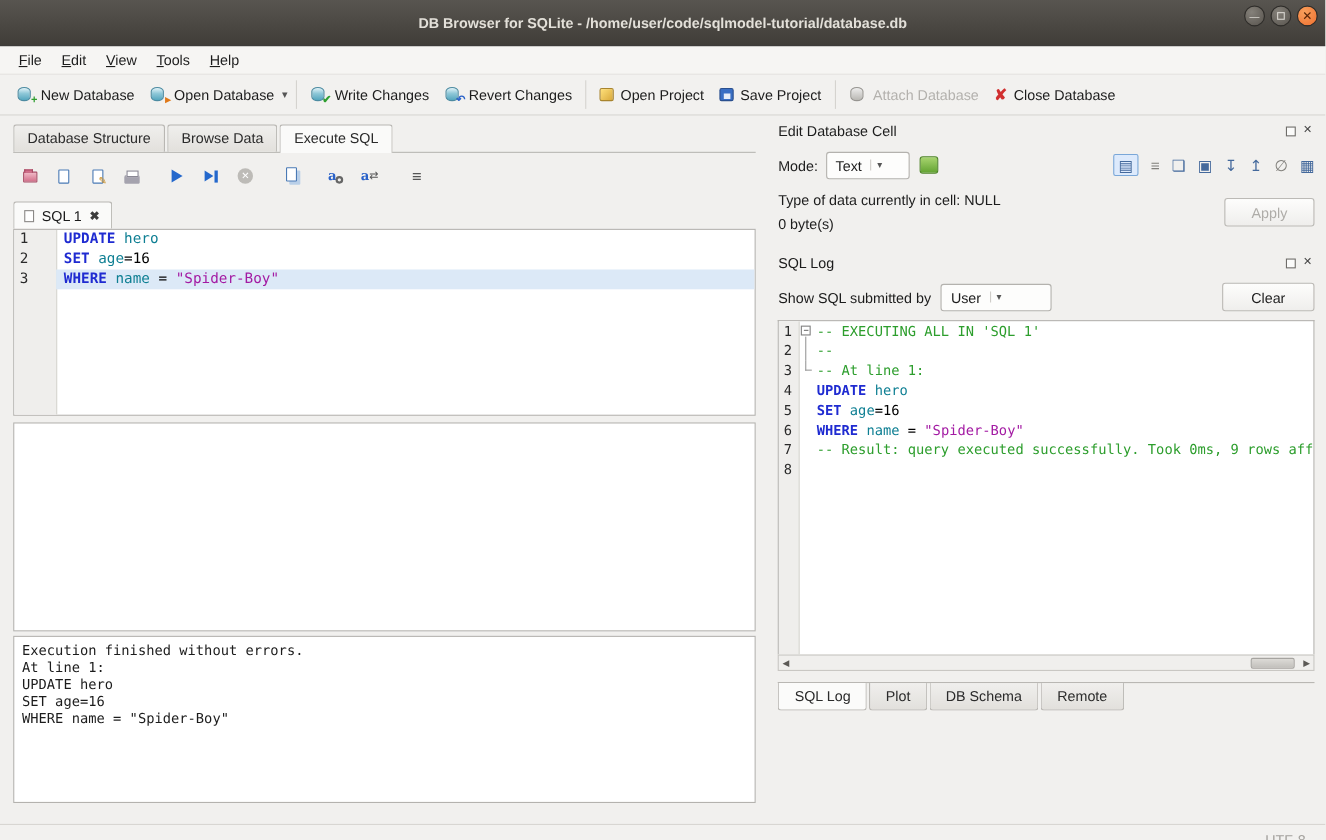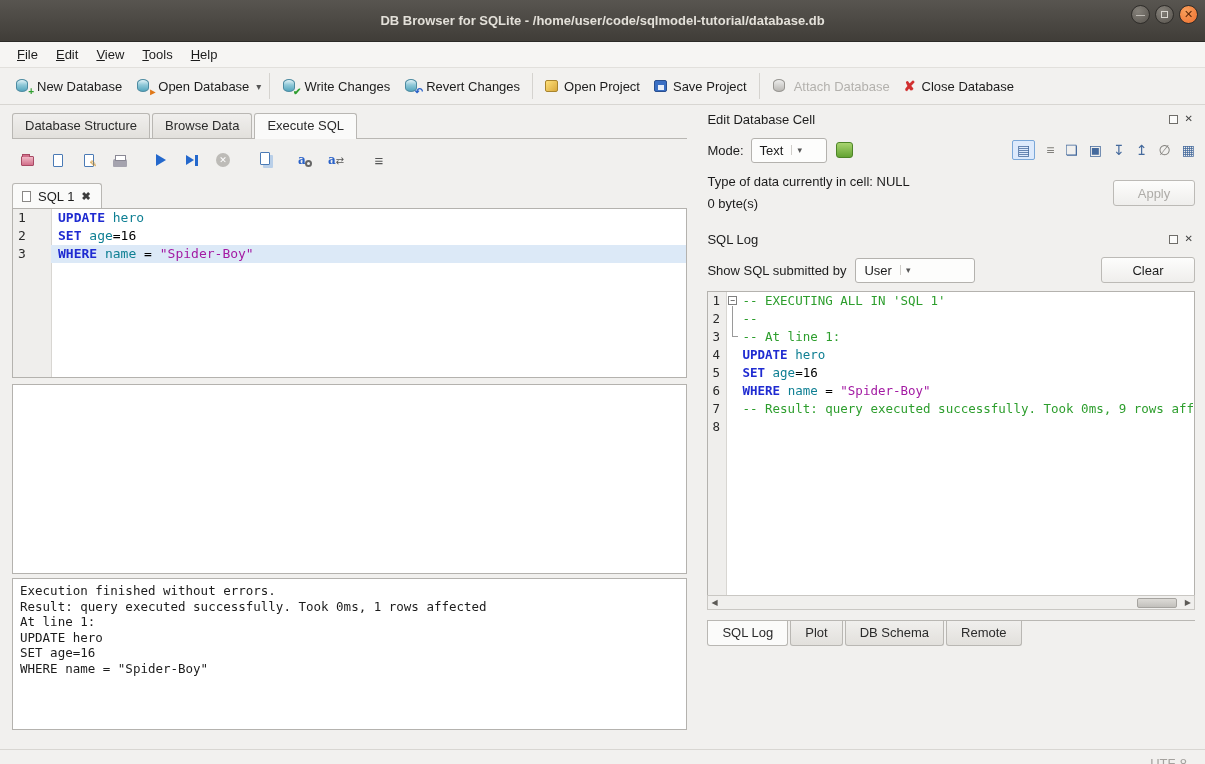--- a/index.html
+++ b/index.html
@@ -105,35 +105,35 @@
   .hdr-title { flex:1; }
   .dockbtns { display:flex; align-items:center; gap:7px; padding-right:2px; }
   .dock-float { width:9px; height:9px; border:1px solid #6f6d69; background:#fbfbfa; }
   .dock-close { font-size:10px; color:#444; line-height:10px; }
 
   .mode-row { margin-top:8px; display:flex; align-items:center; gap:7px; height:26px; }
   .combo { display:flex; align-items:center; background:#fdfdfc; border:1px solid #b4b2ae;
     border-radius:3px; height:25px; padding:0 5px 0 8px; }
   .combo .arr { margin-left:8px; border-left:1px solid #cfcdc9; padding-left:5px; color:#555; font-size:9px; }
   .combo.mode { width:76px; }
-  .combo.user { width:120px; }
+  .combo.user { width:101px; }
   .gearbtn { width:17px; height:16px; border-radius:3px; background:linear-gradient(#a8d46f,#63a332);
     border:1px solid #4d8427; margin-left:2px; }
   .mode-icons { margin-left:auto; display:flex; align-items:center; gap:11px; }
   .micon { font-size:14px; color:#44699c; line-height:16px; }
   .micon.gray { color:#82807c; }
   .micon.sel { border:1px solid #7aa7d8; background:#ddeafc; border-radius:2px; padding:1px 4px; }
 
   .cellbox { margin-top:10px; height:66px; border:1px solid #b4b2ae; background:#fff; padding:4px 9px; }
   .cell-info { display:flex; margin-top:8px;gap:32px; }
   .info-lines div { line-height:22px; }
   .btn { height:26px; border:1px solid #bcbab6; border-radius:3px;
     background:linear-gradient(#fdfdfc,#efeeec); display:flex; align-items:center; justify-content:center; }
   .apply { width:82px; margin-left:auto; color:#aeaca8; align-self:center; }
-  .clear { width:94px; margin-left:auto; color:#1c1c1c; }
+  .clear { width:84px; margin-left:auto; color:#1c1c1c; }
 
   .sqllog-hdr { margin-top:14px; }
   .filter-row { margin-top:8px; display:flex; align-items:center; gap:9px; height:26px; }
 
   .logbox { margin-top:8px; height:304px; border:1px solid #b4b2ae; border-bottom:none; background:#fff;
     position:relative; overflow:hidden; }
   .logbox::before { content:''; position:absolute; left:0; top:0; bottom:0; width:18px;
     background:#efeeec; border-right:1px solid #d8d6d2; }
   .lrow { display:flex; height:18px; line-height:18px; position:relative;
     font-family:"DejaVu Sans Mono",monospace; font-size:12.5px; }
@@ -312,21 +312,21 @@
             </div>
             <div class="crow hl">
               <span class="ln">3</span>
               <span class="cl"><span class="tk-kw">WHERE</span><span class="tk-pl"> </span><span class="tk-id">name</span><span class="tk-pl"> = </span><span class="tk-str">"Spider-Boy"</span></span>
             </div>
           </div>
       </div>
 
       <div class="grid"></div>
 
-      <div class="msg"><div>Execution finished without errors.</div><div>Result: query executed successfully. Took 0ms, 1 rows affected</div><div>At line 1:</div><div>UPDATE hero</div><div>SET age=16</div><div>WHERE name = "Spider-Boy"</div></div>
+      <div class="msg"><div>Execution finished without errors.</div><div>At line 1:</div><div>UPDATE hero</div><div>SET age=16</div><div>WHERE name = "Spider-Boy"</div></div>
     </div>
   </div>
 
   <div class="right">
 
     <div class="hdr-row">
       <div class="hdr-title">Edit Database Cell</div>
       <div class="dockbtns">
         <span class="dock-float"></span>
         <span class="dock-close">✕</span>

